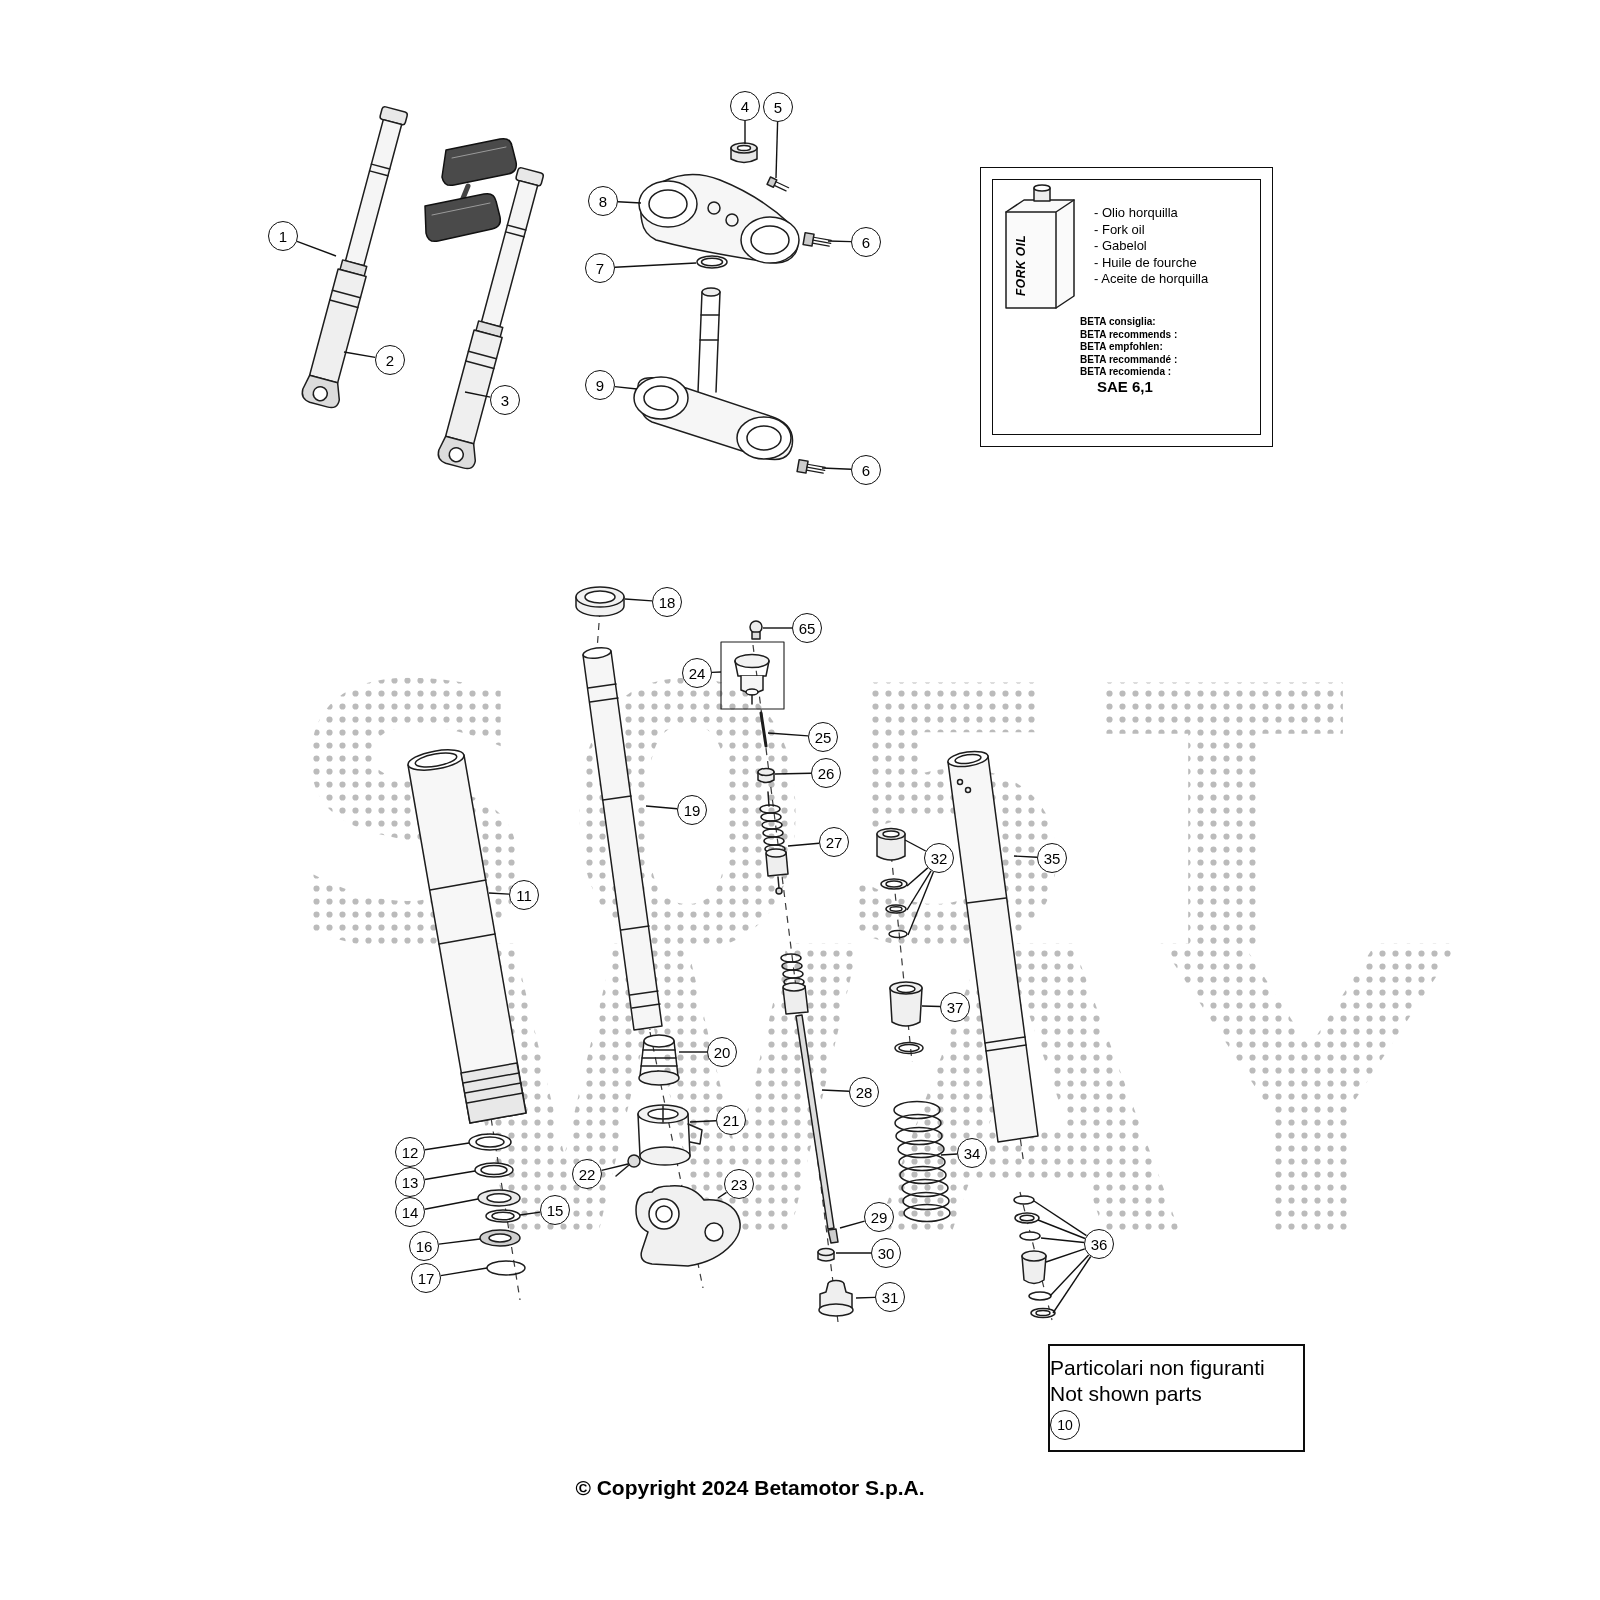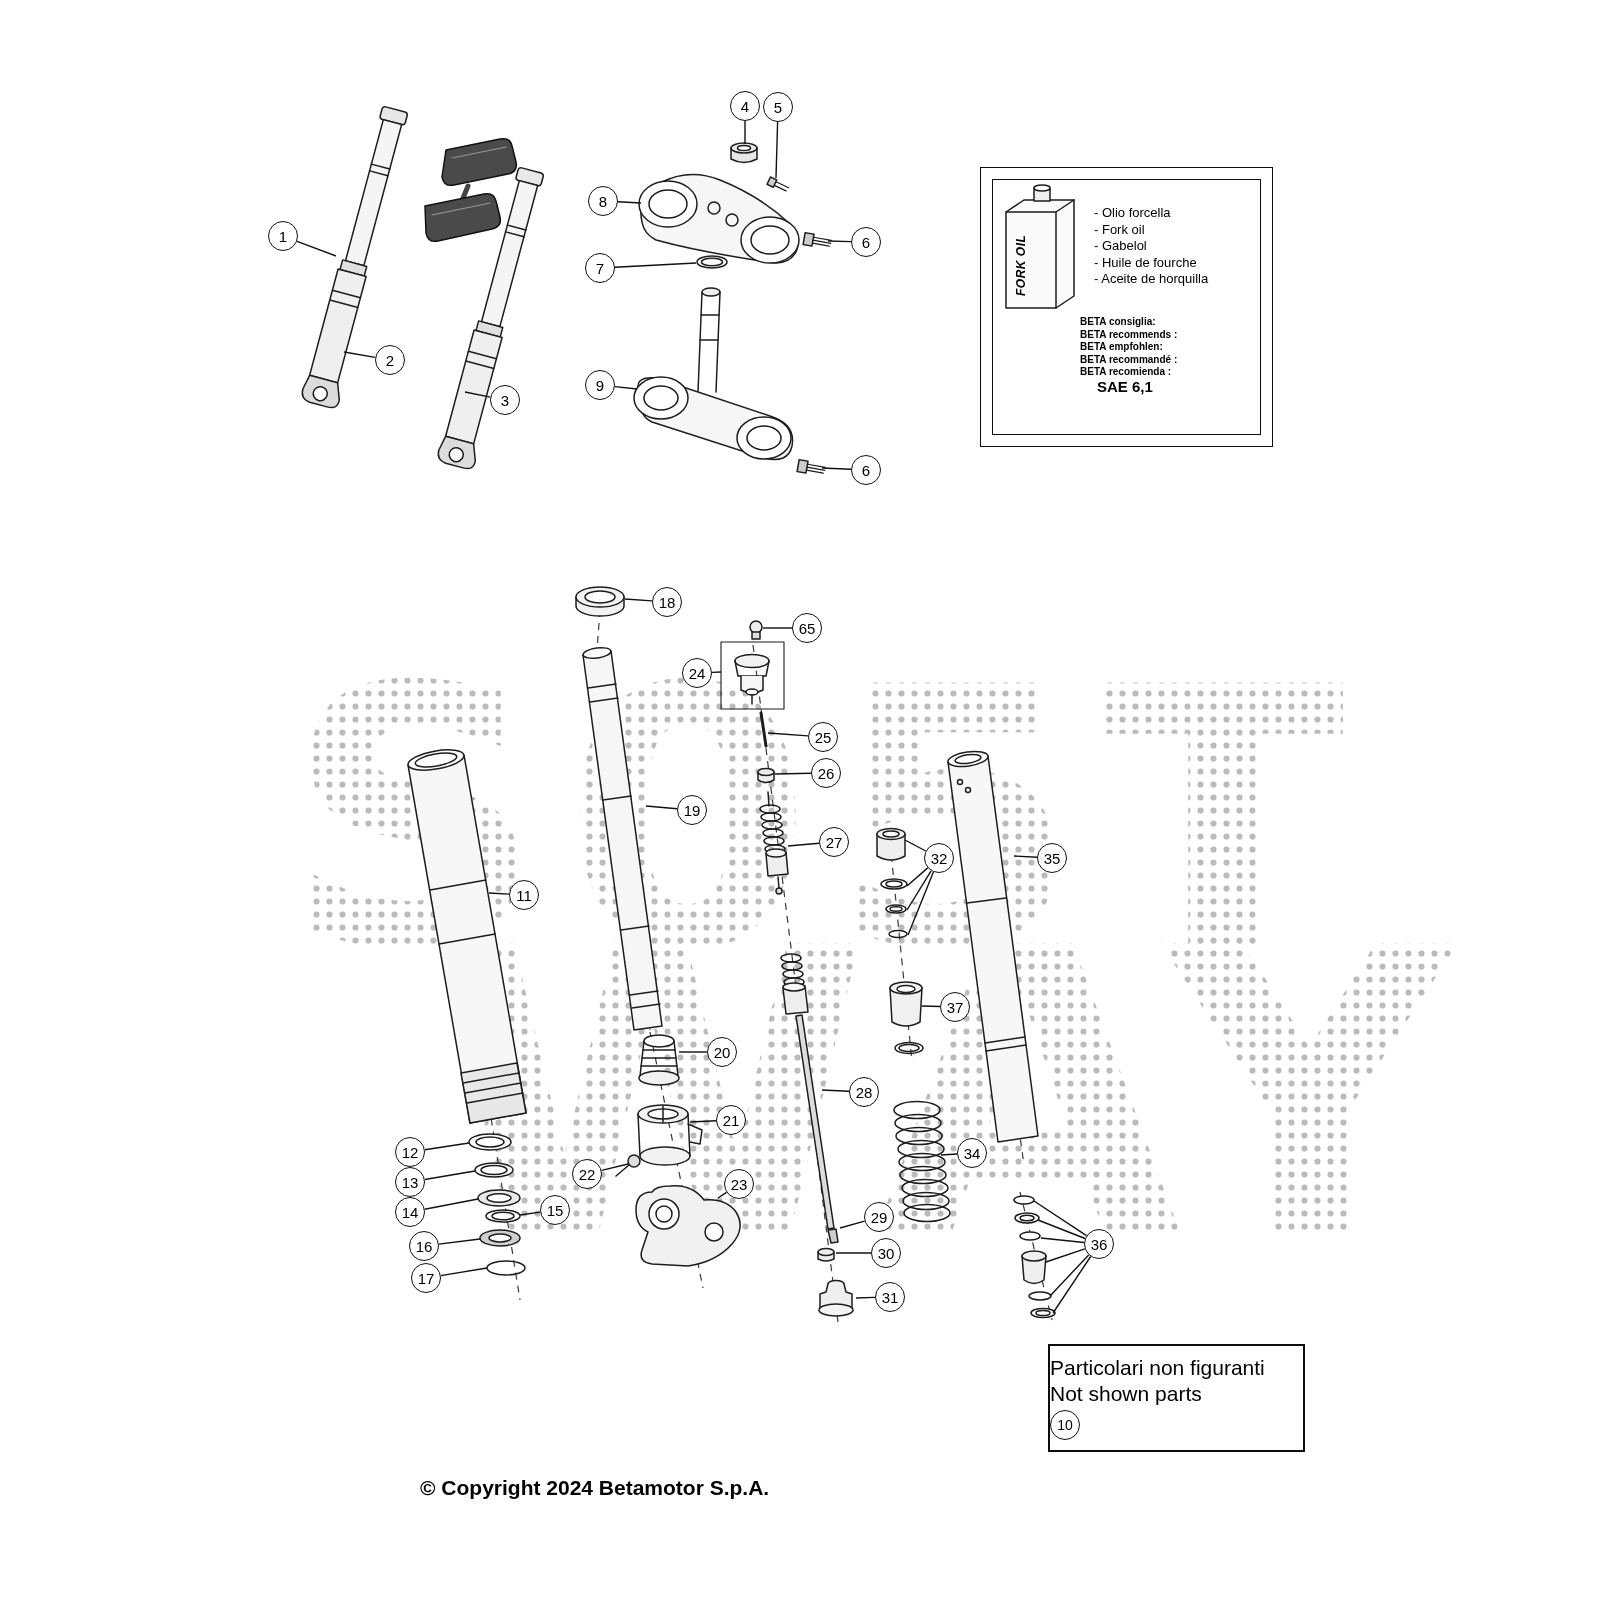--- a/index.html
+++ b/index.html
@@ -15,21 +15,21 @@
   .oil-names{position:absolute;left:1094px;top:205px;font-size:13px;line-height:16.5px;z-index:4;}
   .oil-reco{position:absolute;left:1080px;top:316px;font-size:10px;line-height:12.5px;font-weight:700;z-index:4;}
   .sae{position:absolute;left:1097px;top:378px;font-size:15px;font-weight:700;z-index:4;}
   .bottle-label{position:absolute;left:1014px;top:296px;transform:rotate(-90deg);transform-origin:0 0;
                 font-size:12px;font-weight:700;font-style:italic;letter-spacing:.5px;z-index:4;}
   .nsbox{position:absolute;left:1048px;top:1344px;width:253px;height:104px;border:2px solid #0d0d0d;
          background:#fff;display:flex;flex-direction:column;align-items:flex-start;justify-content:center;
          gap:2px;font-size:21px;z-index:4;}
   .nsbox .c10{width:30px;height:30px;box-sizing:border-box;border:1.7px solid #101010;border-radius:50%;
          display:flex;align-items:center;justify-content:center;font-size:14px;margin-top:2px;}
-  .copyright{position:absolute;left:420px;top:1476px;width:660px;text-align:left;
+  .copyright{position:absolute;left:420px;top:1476px;width:660px;text-align:center;
              font-size:21px;font-weight:700;z-index:4;}
 </style>
 </head>
 <body>
 
 <div id="canvas">
 
   <svg id="diagram-svg" width="1600" height="1600" viewBox="0 0 1600 1600" style="position:absolute;left:0;top:0;z-index:1;">
     <defs>
       <pattern id="wm-dots" width="13" height="13" patternUnits="userSpaceOnUse">
@@ -391,21 +391,21 @@
         <line x1="1088.7" y1="1254.9" x2="1050" y2="1296"></line>
         <line x1="1090.7" y1="1256.5" x2="1053" y2="1313"></line>
       </g>
   </svg>
 
   <div class="oil-outer">
     <div class="oil-inner"></div>
   </div>
   <div class="bottle-label">FORK OIL</div>
   <div class="oil-names">
-    <div>- Olio forcella</div>
+    <div>- Olio horquilla</div>
     <div>- Fork oil</div>
     <div>- Gabelol</div>
     <div>- Huile de fourche</div>
     <div>- Aceite de horquilla</div>
   </div>
   <div class="oil-reco">
     <div>BETA consiglia:</div>
     <div>BETA recommends :</div>
     <div>BETA empfohlen:</div>
     <div>BETA recommandé :</div>

